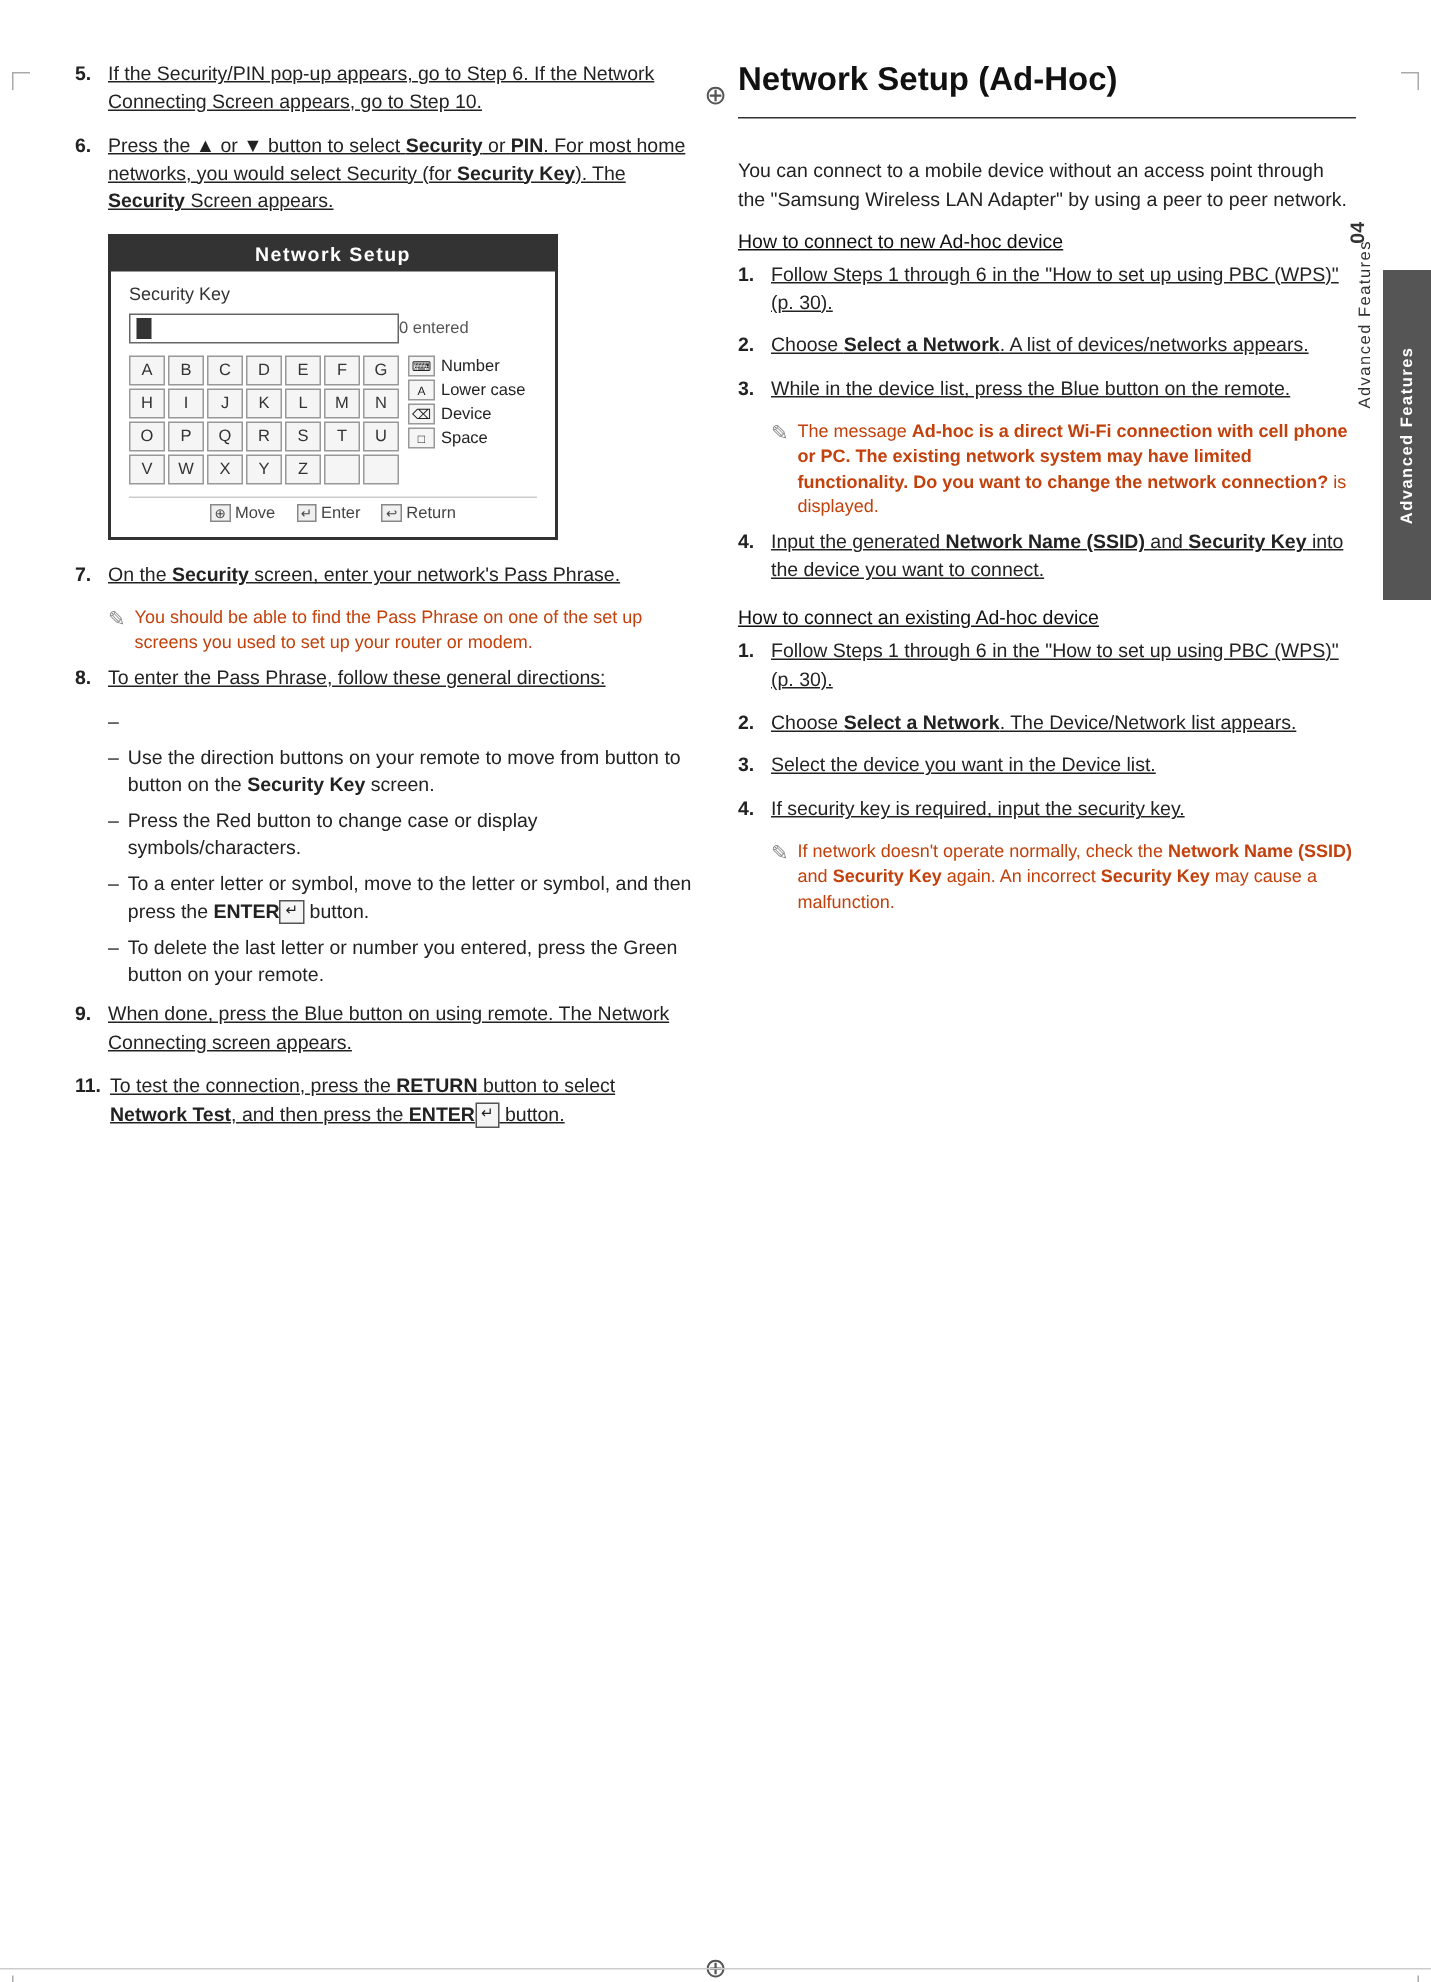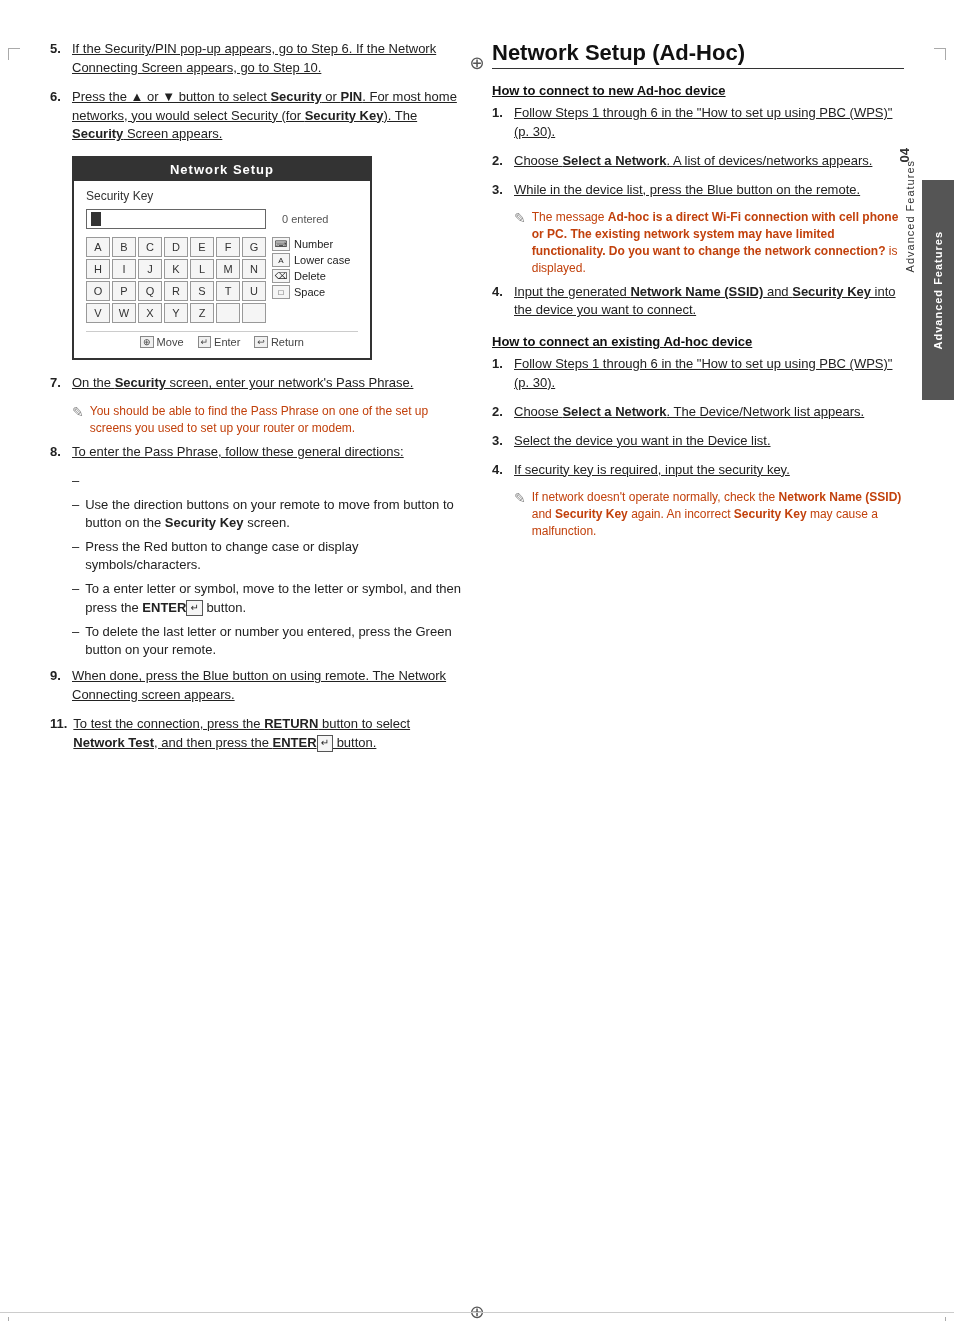--- a/index.html
+++ b/index.html
@@ -159,21 +159,21 @@
     }
     .security-key-label {
       font-size: 12px;
       color: #333;
       margin-bottom: 6px;
     }
     .input-row {
       display: flex;
       align-items: center;
       margin-bottom: 8px;
-      gap: 16px;
+      gap: 0;
     }
     .text-input-box {
       border: 1px solid #666;
       width: 180px;
       height: 20px;
       background: #fff;
       display: flex;
       align-items: center;
       padding-left: 4px;
     }
@@ -294,29 +294,29 @@
     }
     .bullet-dash {
       flex-shrink: 0;
     }
 
     
     .section-heading {
       font-size: 22px;
       font-weight: bold;
       color: #111;
-      margin-bottom: 14px;
+      margin-bottom: 26px;
       border-bottom: 1px solid #333;
-      padding-bottom: 2px;
+      padding-bottom: 12px;
     }
 
     
     .sub-heading {
       font-size: 13px;
-      font-weight: bold;
+      font-weight: normal;
       color: #111;
       margin-bottom: 6px;
       text-decoration: underline;
     }
 
     
     .enter-sym {
       display: inline-flex;
       align-items: center;
       border: 1px solid #555;
@@ -450,21 +450,21 @@
               <div class="kb-option-row">
                 <div class="kb-option-icon">⌨</div>
                 <span>Number</span>
               </div>
               <div class="kb-option-row">
                 <div class="kb-option-icon" style="font-size:8px;">A</div>
                 <span>Lower case</span>
               </div>
               <div class="kb-option-row">
                 <div class="kb-option-icon">⌫</div>
-                <span>Delete</span>
+                <span>Device</span>
               </div>
               <div class="kb-option-row">
                 <div class="kb-option-icon" style="font-size:8px;">□</div>
                 <span>Space</span>
               </div>
             </div>
           </div>
 
           <div class="nav-bar">
             <div class="nav-item">
@@ -542,20 +542,21 @@
           </div>
         </li>
       </ul>
 
     </div>
 
     <div class="right-column">
 
       <h2 class="section-heading">Network Setup (Ad-Hoc)</h2>
 
+      <p class="intro-text">You can connect to a mobile device without an access point through the "Samsung Wireless LAN Adapter" by using a peer to peer network.</p>
 
       <div class="sub-heading">How to connect to new Ad-hoc device</div>
 
       <ul class="numbered-list">
         <li>
           <span class="list-num">1.</span>
           <div class="list-content">
             <span>Follow Steps 1 through 6 in the "How to set up using PBC (WPS)" (p. 30).</span>
           </div>
         </li>

